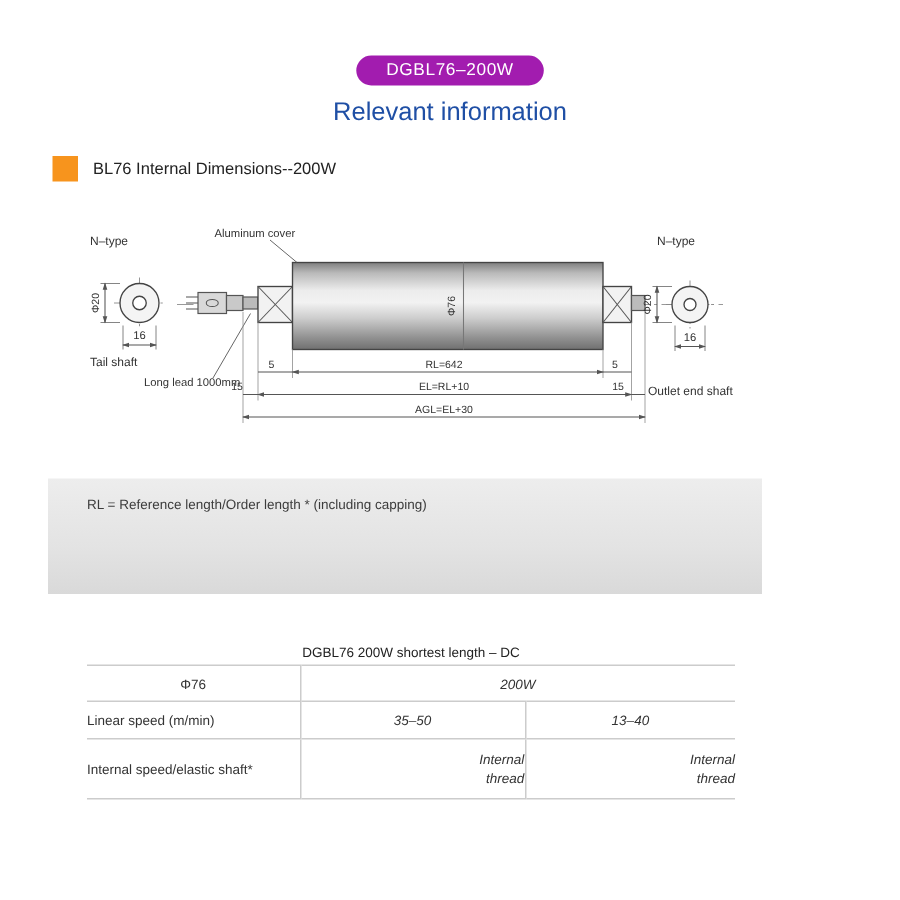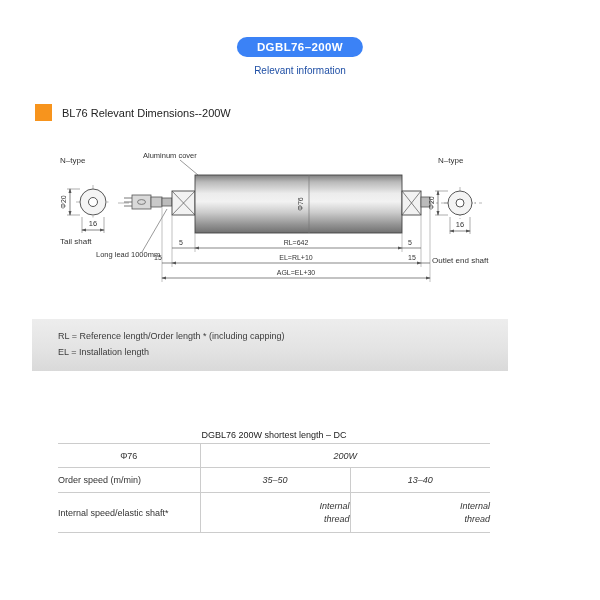--- a/index.html
+++ b/index.html
@@ -2,36 +2,36 @@
 <html><head>
 <meta charset="utf-8">
 <style>
   html,body { margin:0; padding:0; }
   body {
     width:600px; height:600px; position:relative; background:#ffffff;
     font-family:"Liberation Sans", sans-serif; overflow:hidden;
   }
   .badge {
     position:absolute; top:37px; left:50%; transform:translateX(-50%);
-    background:#3b82f6; color:#ffffff; font-size:11.5px; font-weight:bold;
+    background:#a21caf; color:#ffffff; font-size:11.5px; font-weight:normal;
     padding:4px 20px; border-radius:12px; letter-spacing:0.4px; white-space:nowrap;
   }
   .subtitle {
     position:absolute; top:65px; left:0; width:600px; text-align:center;
-    color:#1f4fa5; font-size:10px;
+    color:#1f4fa5; font-size:17px;
   }
   .section {
     position:absolute; top:104px; left:35px; display:flex; align-items:center;
   }
   .bullet { width:17px; height:17px; background:#f7941d; margin-right:10px; flex:none; }
   .section-title { font-size:11px; color:#222222; }
   svg.drawing { position:absolute; left:30px; top:145px; }
   svg text { font-family:"Liberation Sans", sans-serif; fill:#333333; }
   .notes {
-    position:absolute; left:32px; top:319px; width:476px; height:52px;
+    position:absolute; left:32px; top:319px; width:476px; height:77px;
     background:linear-gradient(180deg,#ededed 0%,#e3e3e3 60%,#d9d9d9 100%);
   }
   .notes .line {
     margin-left:26px; font-size:9px; color:#3c3c3c; line-height:16px;
   }
   .notes .line:first-child { padding-top:9px; }
   .table-title {
     position:absolute; top:430px; left:58px; width:432px; text-align:center;
     font-size:9px; color:#222222;
   }
@@ -53,21 +53,21 @@
   tr.h-r3 { height:24px; }
 </style>
 </head>
 <body>
 
 <div class="badge">DGBL76–200W</div>
 <div class="subtitle">Relevant information</div>
 
 <div class="section">
   <span class="bullet"></span>
-  <span class="section-title">BL76 Relevant Dimensions--200W</span>
+  <span class="section-title">BL76 Internal Dimensions--200W</span>
 </div>
 
 <svg class="drawing" width="540" height="150" viewBox="0 0 540 150">
   <defs>
     <linearGradient id="rollerGrad" x1="0" y1="0" x2="0" y2="1">
       <stop offset="0" stop-color="#7f7f7f"></stop>
       <stop offset="0.12" stop-color="#b9b9b9"></stop>
       <stop offset="0.32" stop-color="#ececec"></stop>
       <stop offset="0.46" stop-color="#f2f2f2"></stop>
       <stop offset="0.64" stop-color="#cdcdcd"></stop>
@@ -173,38 +173,37 @@
     <line x1="420" y1="72" x2="420" y2="89" stroke="#777777" stroke-width="0.6"></line>
     <line x1="440" y1="72" x2="440" y2="89" stroke="#777777" stroke-width="0.6"></line>
     <line x1="420" y1="86" x2="440" y2="86" stroke="#555555" stroke-width="0.7" marker-start="url(#arr)" marker-end="url(#arr)"></line>
     <text x="430" y="82" font-size="7.5" text-anchor="middle">16</text>
     <text x="402" y="118" font-size="8">Outlet end shaft</text>
   </g>
 </svg>
 
 <div class="notes">
   <div class="line">RL = Reference length/Order length * (including capping)</div>
-  <div class="line">EL = Installation length</div>
 </div>
 
 <div class="table-title">DGBL76 200W shortest length – DC</div>
 
 <table class="spec">
   <colgroup>
     <col style="width:142px">
     <col style="width:150px">
     <col style="width:140px">
   </colgroup>
   <tbody>
       <tr class="h-header">
     <td class="cen">Φ76</td>
     <td class="cen vline" colspan="2">200W</td>
   </tr>
   <tr class="h-r1">
-    <td class="lab">Order speed (m/min)</td>
+    <td class="lab">Linear speed (m/min)</td>
     <td class="cen vline">35–50</td>
     <td class="cen vline">13–40</td>
   </tr>
   <tr class="h-r2">
     <td class="lab">Internal speed/elastic shaft*</td>
     <td class="cen vline pre">Internal
 thread</td>
     <td class="cen vline pre">Internal
 thread</td>
   </tr>

